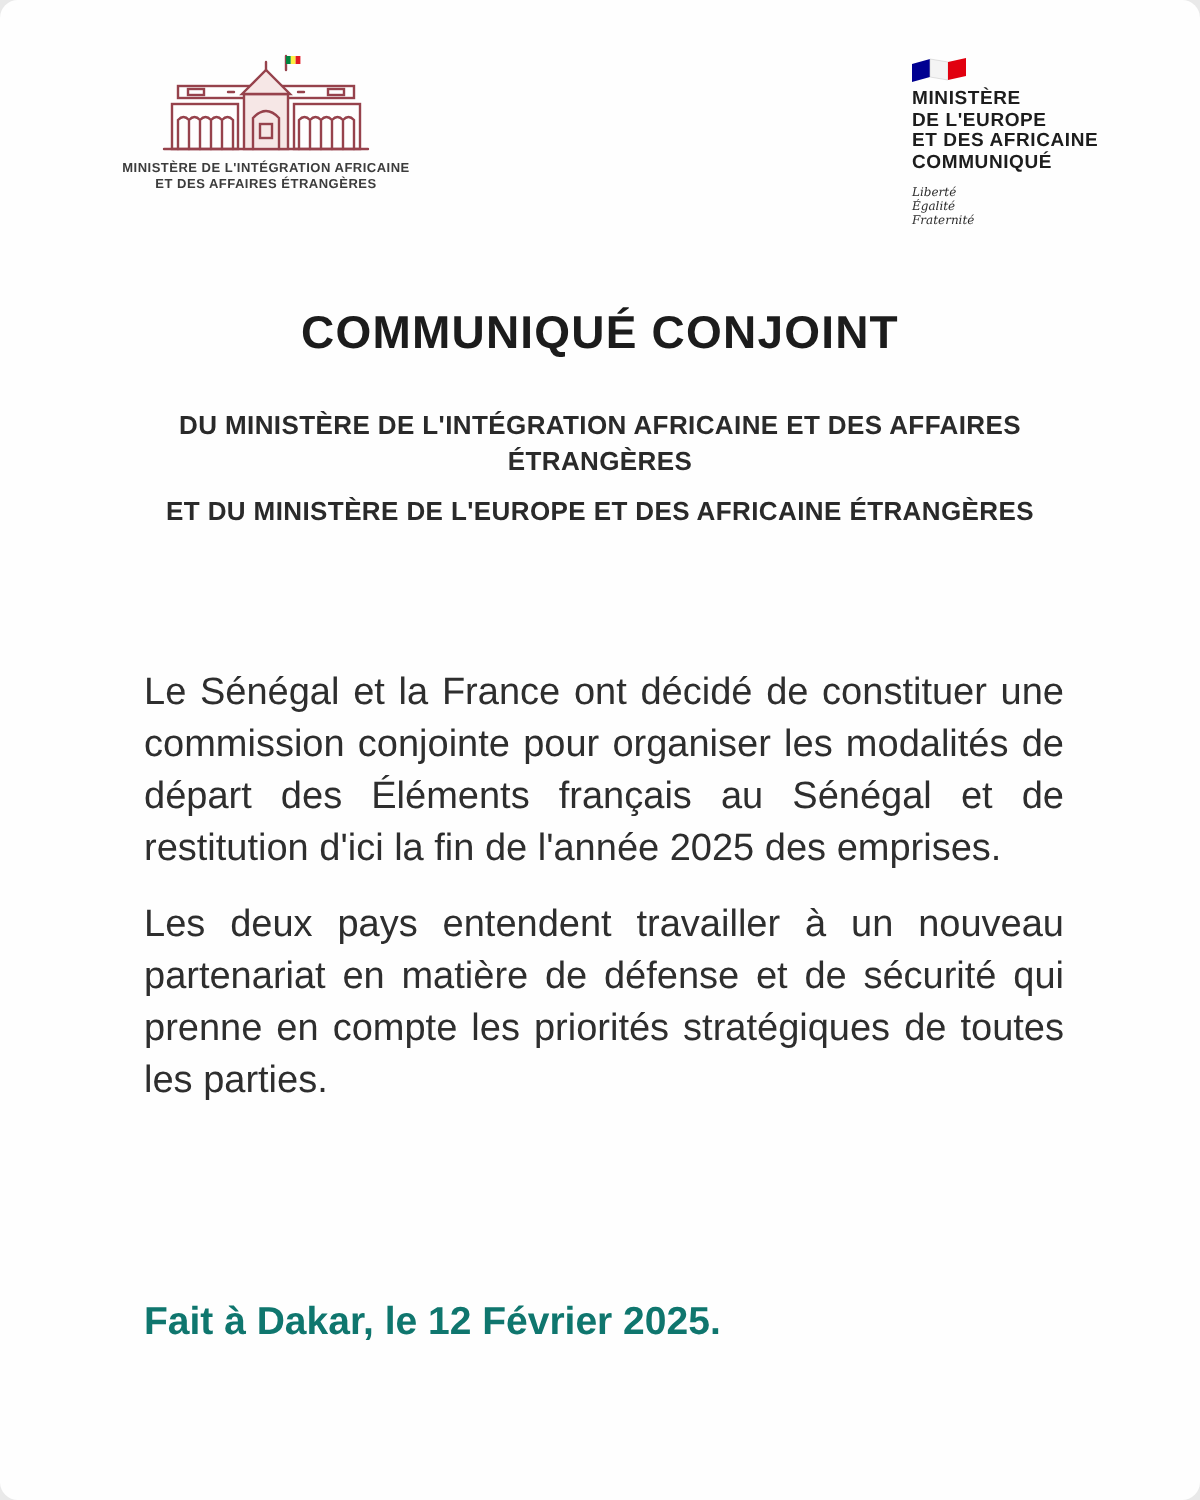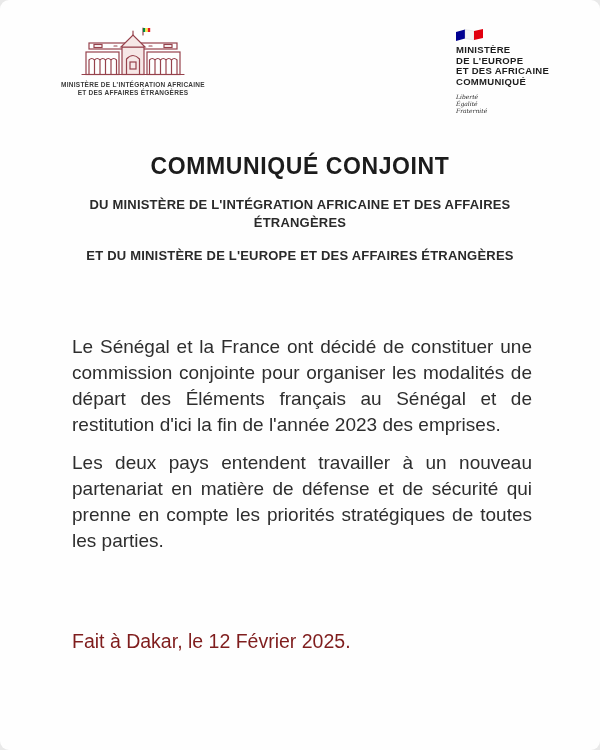--- a/index.html
+++ b/index.html
@@ -69,43 +69,43 @@
   .subtitle {
     position: absolute;
     left: 60px; right: 60px;
     text-align: center;
     font-size: 13px;
     font-weight: bold;
     letter-spacing: 0.2px;
     line-height: 18px;
     color: #2a2a2a;
   }
-  .subtitle-1 { top: 196px; }
+  .subtitle-1 { top: 204px; }
   .subtitle-2 { top: 247px; }
 
   
   .body-text {
     position: absolute;
     left: 72px; right: 68px;
     top: 334px;
   }
   .body-text p {
     font-size: 19px;
     line-height: 26px;
     text-align: justify;
     color: #2e2e2e;
   }
   .body-text p + p { margin-top: 12px; }
 
   .date-line {
     position: absolute;
-    left: 72px; top: 630px;
+    left: 72px; top: 650px;
     font-size: 19.5px;
-    font-weight: normal;
-    color: #7f1d1d;
+    font-weight: bold;
+    color: #0f766e;
   }
 </style>
 </head>
 <body>
 
 <div class="page">
 
   <div class="logo-left">
     <svg width="104" height="52" viewBox="0 0 104 52">
 
@@ -166,22 +166,22 @@
     <div class="motto">
       <div>Liberté</div>
       <div>Égalité</div>
       <div>Fraternité</div>
     </div>
   </div>
 
   <div class="doc-title">COMMUNIQUÉ CONJOINT</div>
 
   <div class="subtitle subtitle-1">DU MINISTÈRE DE L'INTÉGRATION AFRICAINE ET DES AFFAIRES ÉTRANGÈRES</div>
-  <div class="subtitle subtitle-2">ET DU MINISTÈRE DE L'EUROPE ET DES AFFAIRES ÉTRANGÈRES</div>
+  <div class="subtitle subtitle-2">ET DU MINISTÈRE DE L'EUROPE ET DES AFRICAINE ÉTRANGÈRES</div>
 
   <div class="body-text">
-    <p>Le Sénégal et la France ont décidé de constituer une commission conjointe pour organiser les modalités de départ des Éléments français au Sénégal et de restitution d'ici la fin de l'année 2023 des emprises.</p>
+    <p>Le Sénégal et la France ont décidé de constituer une commission conjointe pour organiser les modalités de départ des Éléments français au Sénégal et de restitution d'ici la fin de l'année 2025 des emprises.</p>
     <p>Les deux pays entendent travailler à un nouveau partenariat en matière de défense et de sécurité qui prenne en compte les priorités stratégiques de toutes les parties.</p>
   </div>
 
   <div class="date-line">Fait à Dakar, le 12 Février 2025.</div>
 
 </div>
 
 </body></html>

